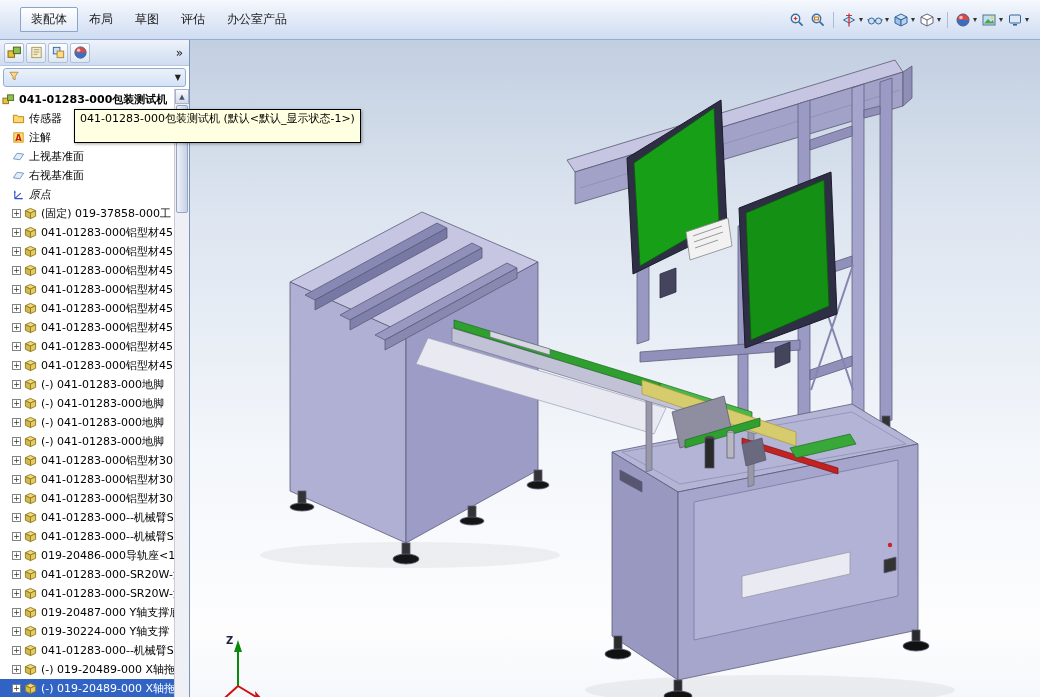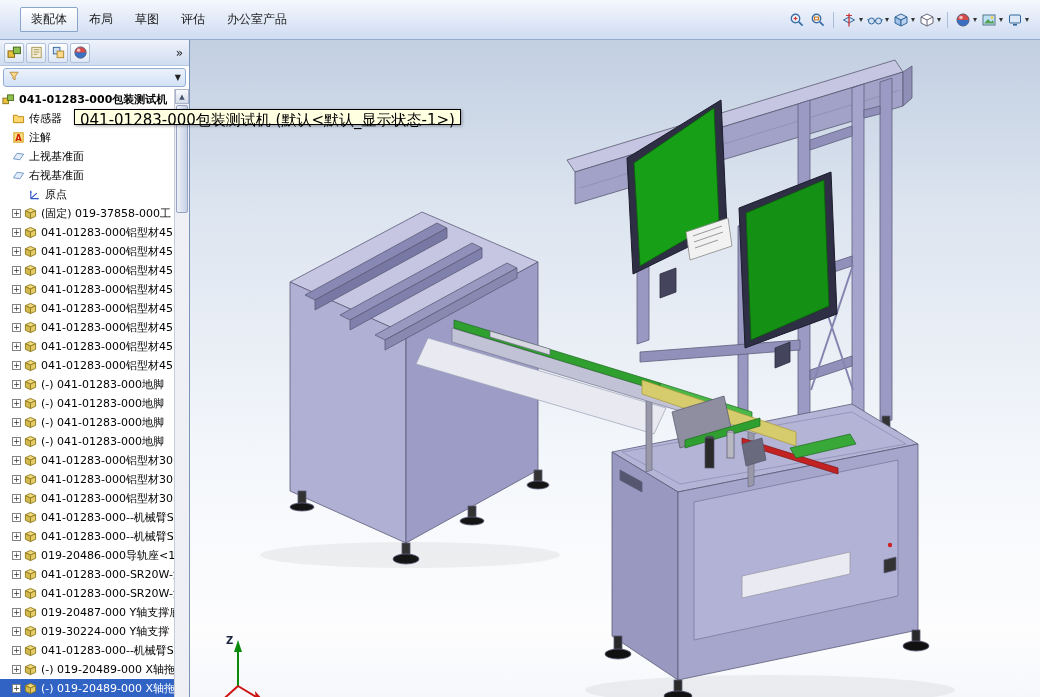--- a/index.html
+++ b/index.html
@@ -43,21 +43,21 @@
   .vscroll{width:15px;background:#eef0f6;border-left:1px solid #c8ccd8;display:flex;flex-direction:column;flex:none}
   .sbtn{height:15px;background:linear-gradient(#f8f9fc,#d5dbe8);border:1px solid #a8b2c8;font-size:7px;color:#44526e;display:flex;align-items:center;justify-content:center;flex:none}
   .sthumb{margin:1px;height:108px;background:linear-gradient(90deg,#eef1f8,#c6d1e6);border:1px solid #96a4c0;border-radius:2px;flex:none}
   .strack{flex:1}
 
   
   .viewport{flex:1;position:relative;background:linear-gradient(180deg,#c2cfe1 0%,#dde5f0 26%,#f4f7fb 62%,#fdfdfe 88%,#f3f6fa 100%)}
   .viewport svg.scene{position:absolute;left:0;top:0;width:100%;height:100%}
 
   
-  .tooltip{position:absolute;left:74px;top:109px;height:16px;background:#ffffe1;border:1px solid #000;padding:1px 5px 0 5px;font-size:15px;white-space:nowrap;z-index:90;box-shadow:1px 1px 3px rgba(0,0,0,.35)}
+  .tooltip{position:absolute;left:74px;top:109px;height:34px;background:#ffffe1;border:1px solid #000;padding:1px 5px 0 5px;font-size:11px;white-space:nowrap;z-index:90;box-shadow:1px 1px 3px rgba(0,0,0,.35)}
 </style>
 </head>
 <body>
 
 <div class="tabbar">
   <div class="tabs" id="tabs">
       <div class="tab active">装配体</div>
       <div class="tab">布局</div>
       <div class="tab">草图</div>
       <div class="tab">评估</div>
@@ -210,21 +210,21 @@
               </svg>
             </span>
             <span class="tlabel">上视基准面</span>
           </div><div class="tree-row" style="padding-left: 12px;">
             <span class="ticon">
               <svg viewBox="0 0 14 14">
                 <path d="M1.5 9.5 L5.5 3.5 L12.5 4.5 L8.5 10.5 Z" fill="#dbe8f8" fill-opacity="0.75" stroke="#6f94c4"></path>
               </svg>
             </span>
             <span class="tlabel">右视基准面</span>
-          </div><div class="tree-row" style="padding-left: 28px;">
+          </div><div class="tree-row" style="padding-left: 12px; font-style: italic;">
             <span class="ticon">
               <svg viewBox="0 0 14 14">
                 <path d="M3 11.5 L3 3 M3 11.5 L11.5 11.5 M3 11.5 L9.5 5.5" fill="none" stroke="#3355cc" stroke-width="1.2"></path>
                 <path d="M3 3 L2 5 L4 5 Z M11.5 11.5 L9.5 10.5 L9.5 12.5 Z" fill="#3355cc"></path>
               </svg>
             </span>
             <span class="tlabel">原点</span>
           </div><div class="tree-row" style="padding-left: 12px;">
             <span class="expander">+</span>
             <span class="ticon">

